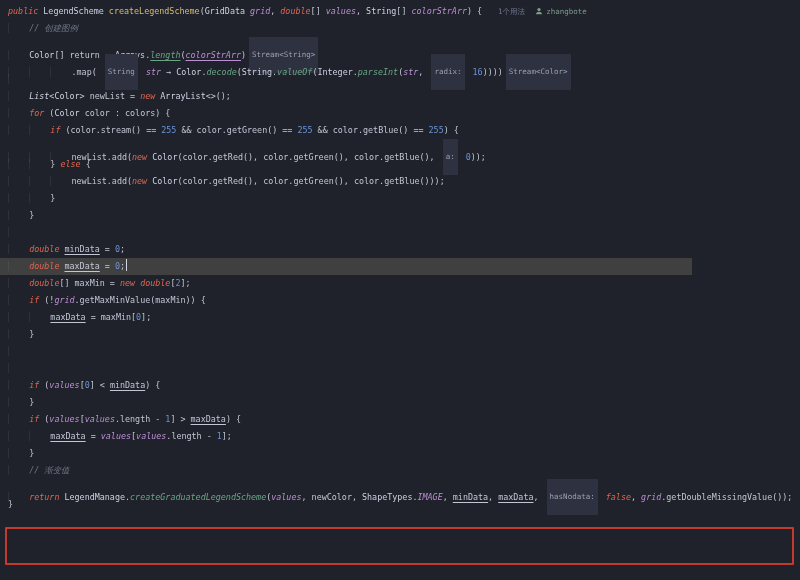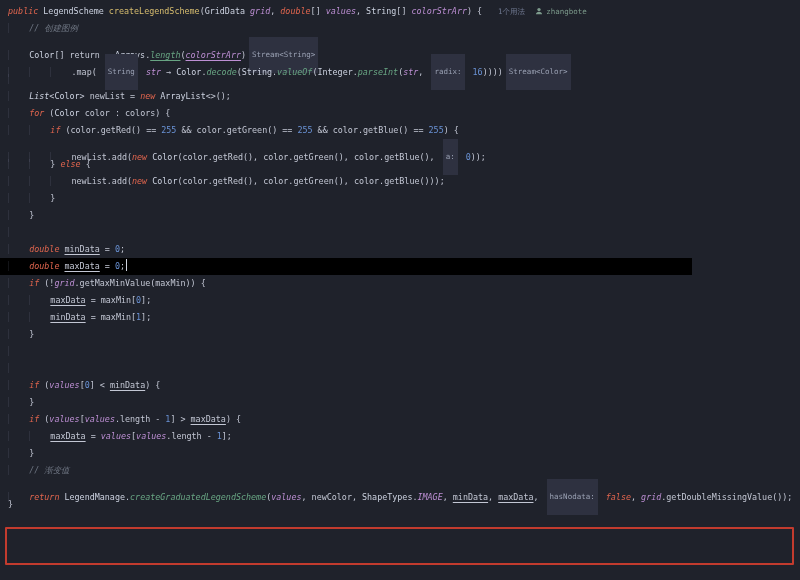--- a/index.html
+++ b/index.html
@@ -12,21 +12,21 @@
   .editor {
     position: relative;
     width: 692px; height: 580px;
     padding-top: 3px;
     font-family: "DejaVu Sans Mono", "Liberation Mono", monospace;
     font-size: 8.4px;
     color: #c3c7d4;
     cursor: text;
   }
   .line { height: 17px; line-height: 17px; white-space: pre; padding-left: 8px; }
-  .line.hl { background: #000000; }
+  .line.hl { background: #404040; }
   .ind { border-left: 1px solid rgba(145,155,185,0.13); }
 
   
   .tk-k   { color: #e0654e; font-style: italic; }          
   .tk-ty  { color: #ccd2e0; }                              
   .tk-in  { color: #ccd2e0; font-style: italic; }          
   .tk-md  { color: #d6bc6e; }                              
   .tk-sm, .tk-smu { color: #68a583; font-style: italic; }  
   .tk-smu { text-decoration: underline; text-underline-offset: 2px; }
   .tk-pa, .tk-pau { color: #bd8fd4; font-style: italic; }  
@@ -68,32 +68,32 @@
 <div class="line"><span class="tk-k">public </span><span class="tk-ty">LegendScheme </span><span class="tk-md">createLegendScheme</span><span class="tk-d">(</span><span class="tk-ty">GridData </span><span class="tk-pa">grid</span><span class="tk-d">, </span><span class="tk-k">double</span><span class="tk-d">[] </span><span class="tk-pa">values</span><span class="tk-d">, </span><span class="tk-ty">String</span><span class="tk-d">[] </span><span class="tk-pa">colorStrArr</span><span class="tk-d">) {</span><span class="tk-hint">1个用法</span><span class="tk-ui"><svg viewBox="0 0 10 10" fill="currentColor">
           <circle cx="5" cy="3.2" r="2.1"></circle>
           <path d="M1.2 9.2c0-2.1 1.7-3.3 3.8-3.3s3.8 1.2 3.8 3.3z"></path>
         </svg></span><span class="tk-auth">zhangbote</span></div>
     <div class="line"><span class="ind">    </span><span class="tk-c">// 创建图例</span></div>
     <div class="line"><span class="ind">    </span><span class="tk-ty">Color</span><span class="tk-d">[] return = </span><span class="tk-ty">Arrays</span><span class="tk-d">.</span><span class="tk-smu">length</span><span class="tk-d">(</span><span class="tk-pau">colorStrArr</span><span class="tk-d">)</span><span class="tk-ch">Stream&lt;String&gt;</span></div>
     <div class="line"><span class="ind">    </span><span class="ind">    </span><span class="ind">    </span><span class="tk-d">.map( </span><span class="tk-ch">String</span><span class="tk-d"> </span><span class="tk-pa">str</span><span class="tk-d"> → </span><span class="tk-ty">Color</span><span class="tk-d">.</span><span class="tk-sm">decode</span><span class="tk-d">(</span><span class="tk-ty">String</span><span class="tk-d">.</span><span class="tk-sm">valueOf</span><span class="tk-d">(</span><span class="tk-ty">Integer</span><span class="tk-d">.</span><span class="tk-sm">parseInt</span><span class="tk-d">(</span><span class="tk-pa">str</span><span class="tk-d">, </span><span class="tk-ch">radix:</span><span class="tk-d"> </span><span class="tk-n">16</span><span class="tk-d">))))</span><span class="tk-ch">Stream&lt;Color&gt;</span></div>
     <div class="line"><span class="ind">    </span></div>
     <div class="line"><span class="ind">    </span><span class="tk-in">List</span><span class="tk-d">&lt;</span><span class="tk-ty">Color</span><span class="tk-d">&gt; newList = </span><span class="tk-k">new</span><span class="tk-d"> </span><span class="tk-ty">ArrayList</span><span class="tk-d">&lt;&gt;();</span></div>
     <div class="line"><span class="ind">    </span><span class="tk-k">for</span><span class="tk-d"> (</span><span class="tk-ty">Color</span><span class="tk-d"> color : colors) {</span></div>
-    <div class="line"><span class="ind">    </span><span class="ind">    </span><span class="tk-k">if</span><span class="tk-d"> (color.getRed() == </span><span class="tk-n">255</span><span class="tk-d"> &amp;&amp; color.getGreen() == </span><span class="tk-n">255</span><span class="tk-d"> &amp;&amp; color.getBlue() == </span><span class="tk-n">255</span><span class="tk-d">) {</span></div>
+    <div class="line"><span class="ind">    </span><span class="ind">    </span><span class="tk-k">if</span><span class="tk-d"> (color.stream() == </span><span class="tk-n">255</span><span class="tk-d"> &amp;&amp; color.getGreen() == </span><span class="tk-n">255</span><span class="tk-d"> &amp;&amp; color.getBlue() == </span><span class="tk-n">255</span><span class="tk-d">) {</span></div>
     <div class="line"><span class="ind">    </span><span class="ind">    </span><span class="ind">    </span><span class="tk-d">newList.add(</span><span class="tk-k">new</span><span class="tk-d"> </span><span class="tk-ty">Color</span><span class="tk-d">(color.getRed(), color.getGreen(), color.getBlue(), </span><span class="tk-ch">a:</span><span class="tk-d"> </span><span class="tk-n">0</span><span class="tk-d">));</span></div>
     <div class="line"><span class="ind">    </span><span class="ind">    </span><span class="tk-d">} </span><span class="tk-k">else</span><span class="tk-d"> {</span></div>
     <div class="line"><span class="ind">    </span><span class="ind">    </span><span class="ind">    </span><span class="tk-d">newList.add(</span><span class="tk-k">new</span><span class="tk-d"> </span><span class="tk-ty">Color</span><span class="tk-d">(color.getRed(), color.getGreen(), color.getBlue()));</span></div>
     <div class="line"><span class="ind">    </span><span class="ind">    </span><span class="tk-d">}</span></div>
     <div class="line"><span class="ind">    </span><span class="tk-d">}</span></div>
     <div class="line"><span class="ind">    </span></div>
     <div class="line"><span class="ind">    </span><span class="tk-k">double</span><span class="tk-d"> </span><span class="tk-lu">minData</span><span class="tk-d"> = </span><span class="tk-n">0</span><span class="tk-d">;</span></div>
     <div class="line hl"><span class="ind">    </span><span class="tk-k">double</span><span class="tk-d"> </span><span class="tk-lu">maxData</span><span class="tk-d"> = </span><span class="tk-n">0</span><span class="tk-d">;</span><span class="tk-cr"></span></div>
+    <div class="line"><span class="ind">    </span><span class="tk-k">double</span><span class="tk-d">[] maxMin = </span><span class="tk-k">new</span><span class="tk-d"> </span><span class="tk-k">double</span><span class="tk-d">[</span><span class="tk-n">2</span><span class="tk-d">];</span></div>
     <div class="line"><span class="ind">    </span><span class="tk-k">if</span><span class="tk-d"> (!</span><span class="tk-pa">grid</span><span class="tk-d">.getMaxMinValue(maxMin)) {</span></div>
     <div class="line"><span class="ind">    </span><span class="ind">    </span><span class="tk-lu">maxData</span><span class="tk-d"> = maxMin[</span><span class="tk-n">0</span><span class="tk-d">];</span></div>
-    <div class="line"><span class="ind">    </span><span class="ind">    </span><span class="tk-lu">minData</span><span class="tk-d"> = maxMin[</span><span class="tk-n">1</span><span class="tk-d">];</span></div>
     <div class="line"><span class="ind">    </span><span class="tk-d">}</span></div>
     <div class="line"><span class="ind">    </span></div>
     <div class="line"><span class="ind">    </span></div>
     <div class="line"><span class="ind">    </span><span class="tk-k">if</span><span class="tk-d"> (</span><span class="tk-pa">values</span><span class="tk-d">[</span><span class="tk-n">0</span><span class="tk-d">] &lt; </span><span class="tk-lu">minData</span><span class="tk-d">) {</span></div>
     <div class="line"><span class="ind">    </span><span class="tk-d">}</span></div>
     <div class="line"><span class="ind">    </span><span class="tk-k">if</span><span class="tk-d"> (</span><span class="tk-pa">values</span><span class="tk-d">[</span><span class="tk-pa">values</span><span class="tk-d">.length - </span><span class="tk-n">1</span><span class="tk-d">] &gt; </span><span class="tk-lu">maxData</span><span class="tk-d">) {</span></div>
     <div class="line"><span class="ind">    </span><span class="ind">    </span><span class="tk-lu">maxData</span><span class="tk-d"> = </span><span class="tk-pa">values</span><span class="tk-d">[</span><span class="tk-pa">values</span><span class="tk-d">.length - </span><span class="tk-n">1</span><span class="tk-d">];</span></div>
     <div class="line"><span class="ind">    </span><span class="tk-d">}</span></div>
     <div class="line"><span class="ind">    </span><span class="tk-c">// 渐变值</span></div>
     <div class="line"><span class="ind">    </span><span class="tk-k">return</span><span class="tk-d"> </span><span class="tk-ty">LegendManage</span><span class="tk-d">.</span><span class="tk-sm">createGraduatedLegendScheme</span><span class="tk-d">(</span><span class="tk-pa">values</span><span class="tk-d">, newColor, </span><span class="tk-ty">ShapeTypes</span><span class="tk-d">.</span><span class="tk-co">IMAGE</span><span class="tk-d">, </span><span class="tk-lu">minData</span><span class="tk-d">, </span><span class="tk-lu">maxData</span><span class="tk-d">, </span><span class="tk-ch">hasNodata:</span><span class="tk-d"> </span><span class="tk-k">false</span><span class="tk-d">, </span><span class="tk-pa">grid</span><span class="tk-d">.getDoubleMissingValue());</span></div>

